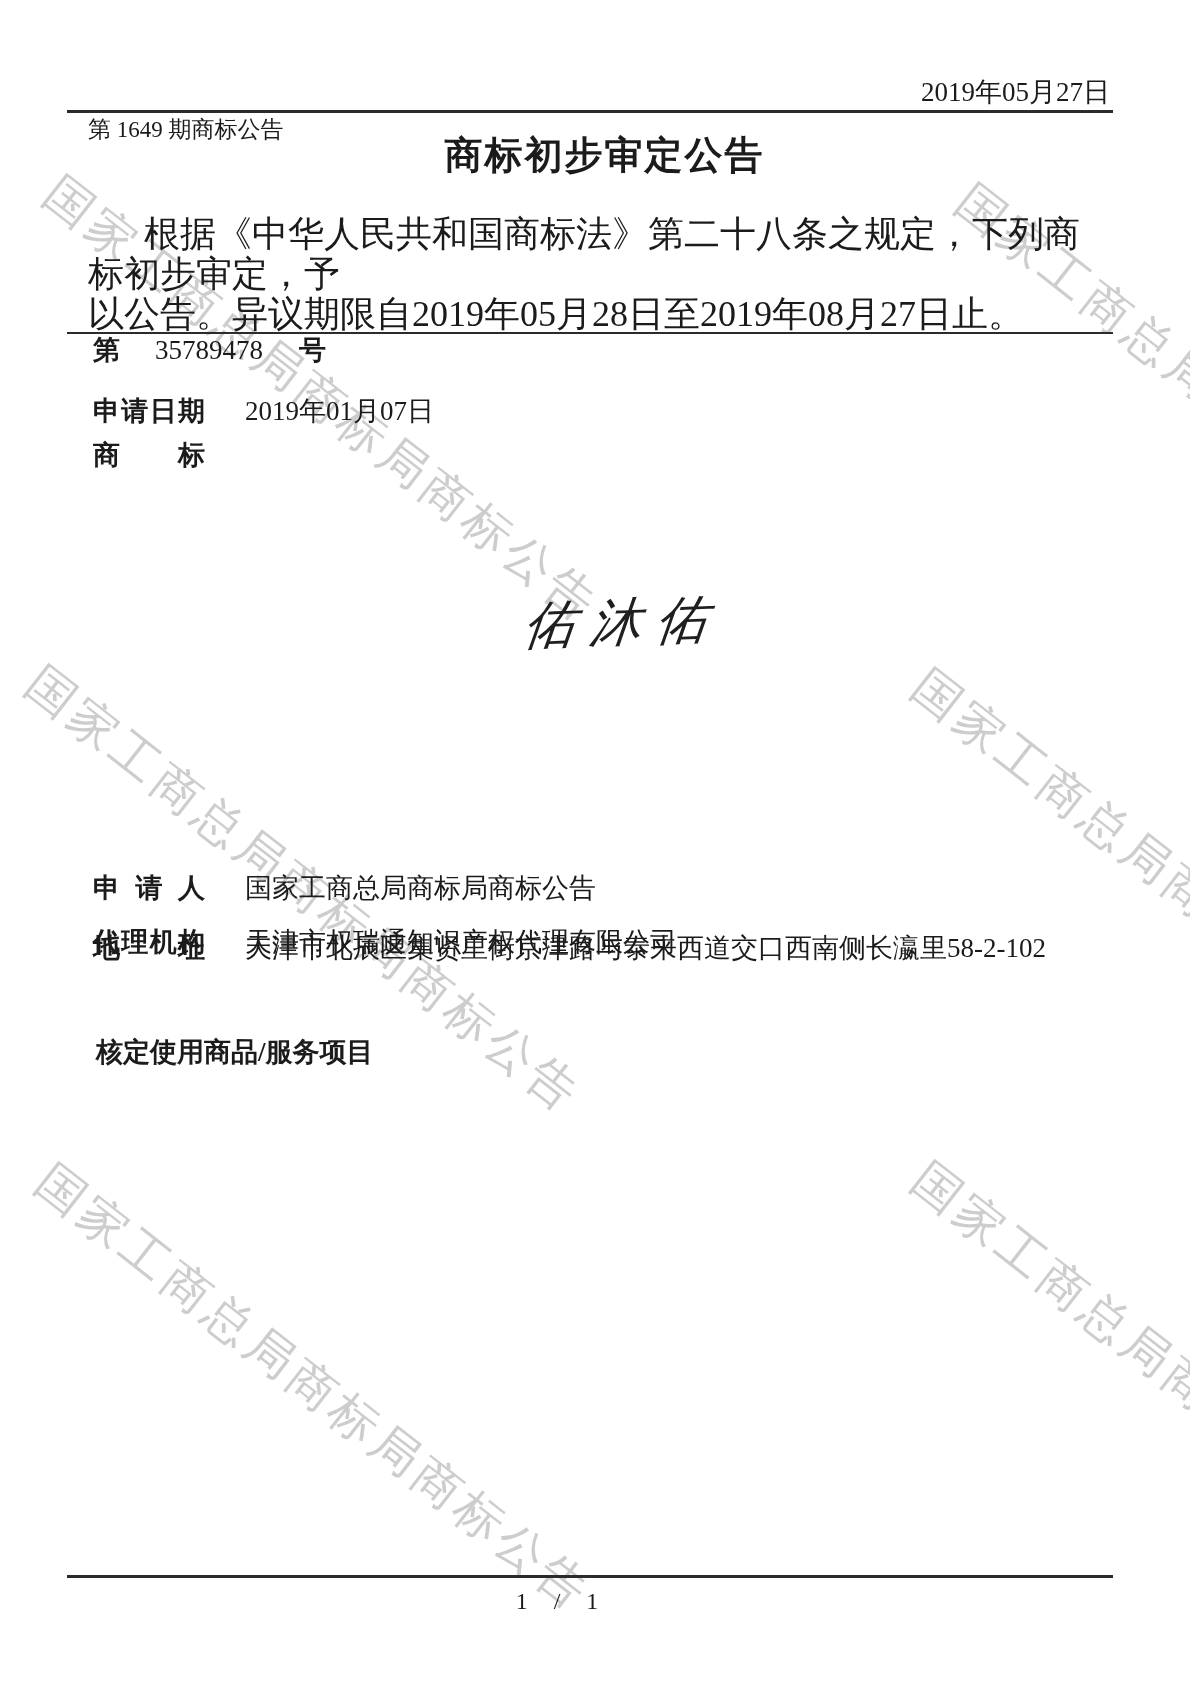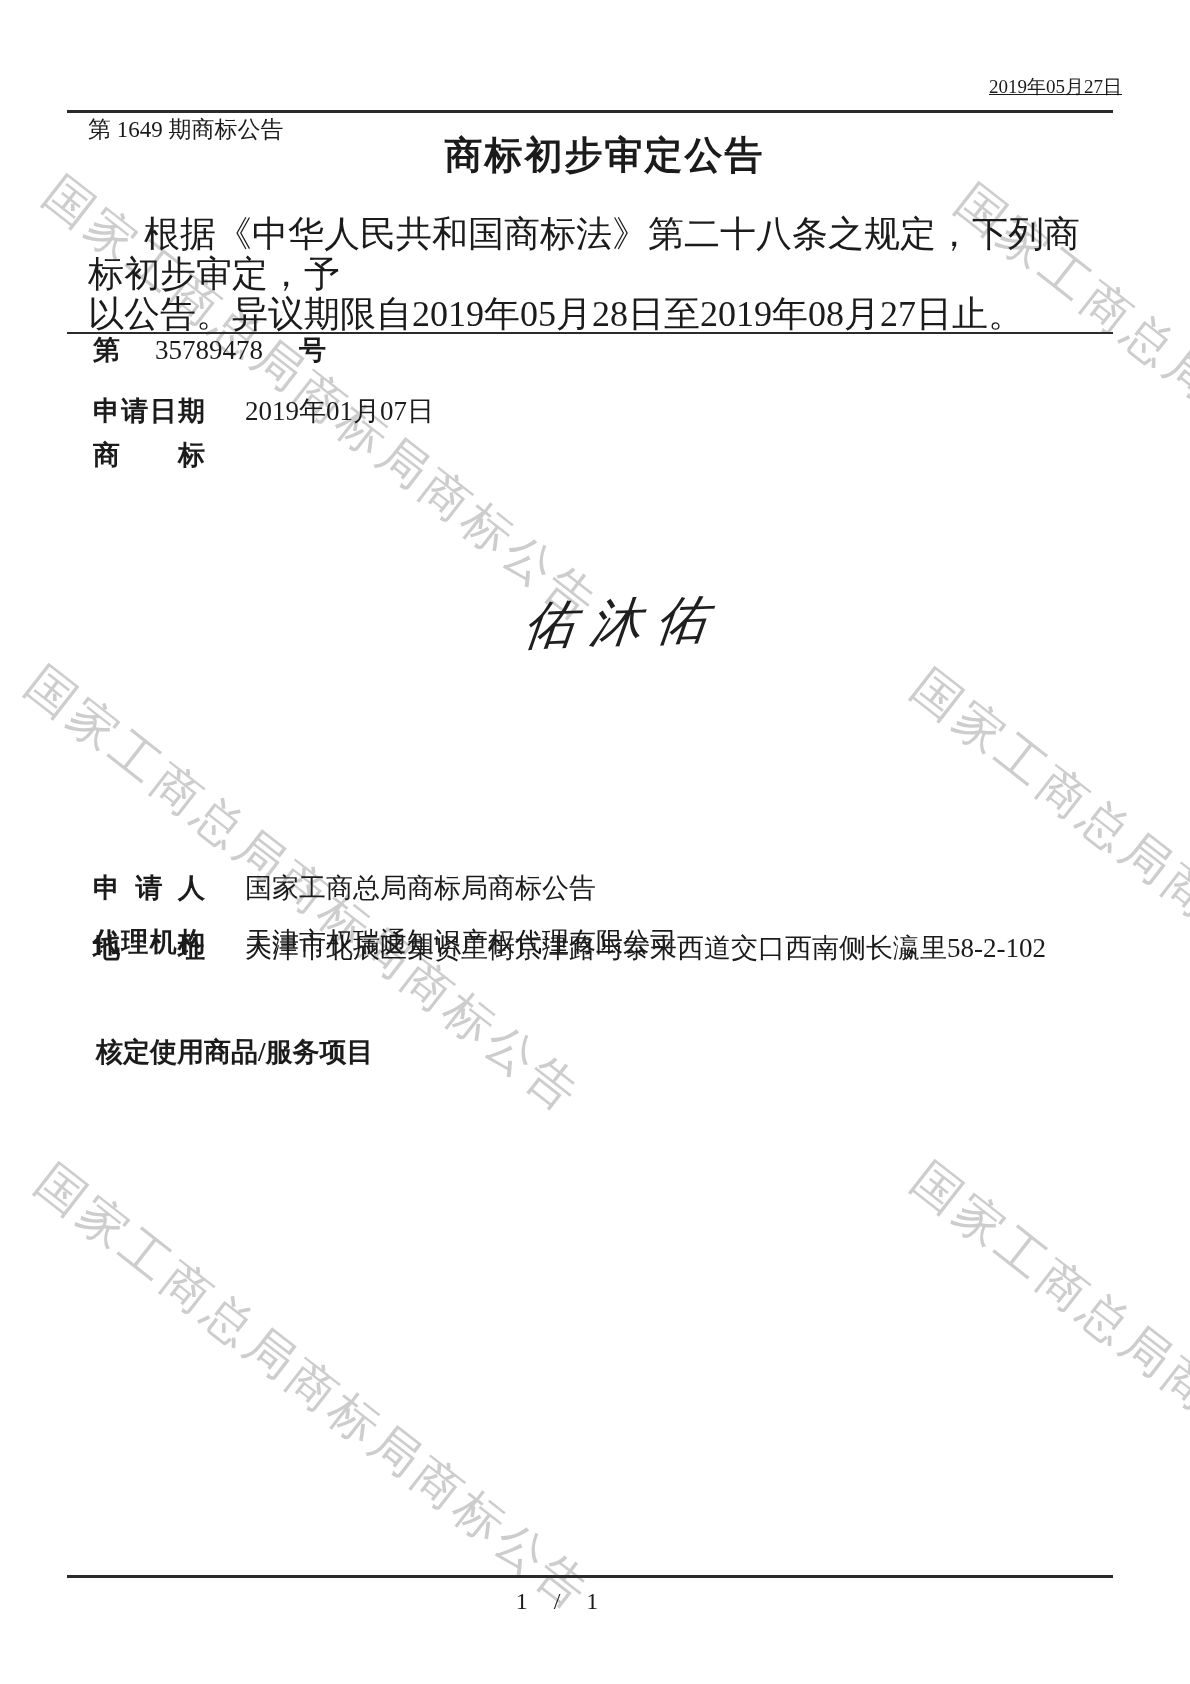--- a/index.html
+++ b/index.html
@@ -19,21 +19,21 @@
     font-size:48px;
     letter-spacing:5px;
     color:#cdcdcd;
     white-space:nowrap;
     transform-origin:0 0;
     transform:rotate(38deg);
     user-select:none;
   }
   
   .hdr-issue { position:absolute; z-index:1; left:88px;  top:74px; font-size:23px;margin-top:40px; }
-  .hdr-date  { position:absolute; z-index:1; right:68px; top:74px; font-size:19px;text-decoration:underline; }
+  .hdr-date  { position:absolute; z-index:1; right:80px; top:74px; font-size:27px; }
   .rule { position:absolute; z-index:1; left:67px; width:1046px; background:#2b2b2b; }
   .rule-top    { top:110px;  height:3px; }
   .rule-mid    { top:332px;  height:2px; }
   .rule-bottom { top:1575px; height:3px; }
   
   .doc-title {
     position:absolute; z-index:1; left:0; right:0; top:130px;
     text-align:center; font-size:38px; font-weight:bold; letter-spacing:2px;padding-left:19px;
   }
   .notice {

